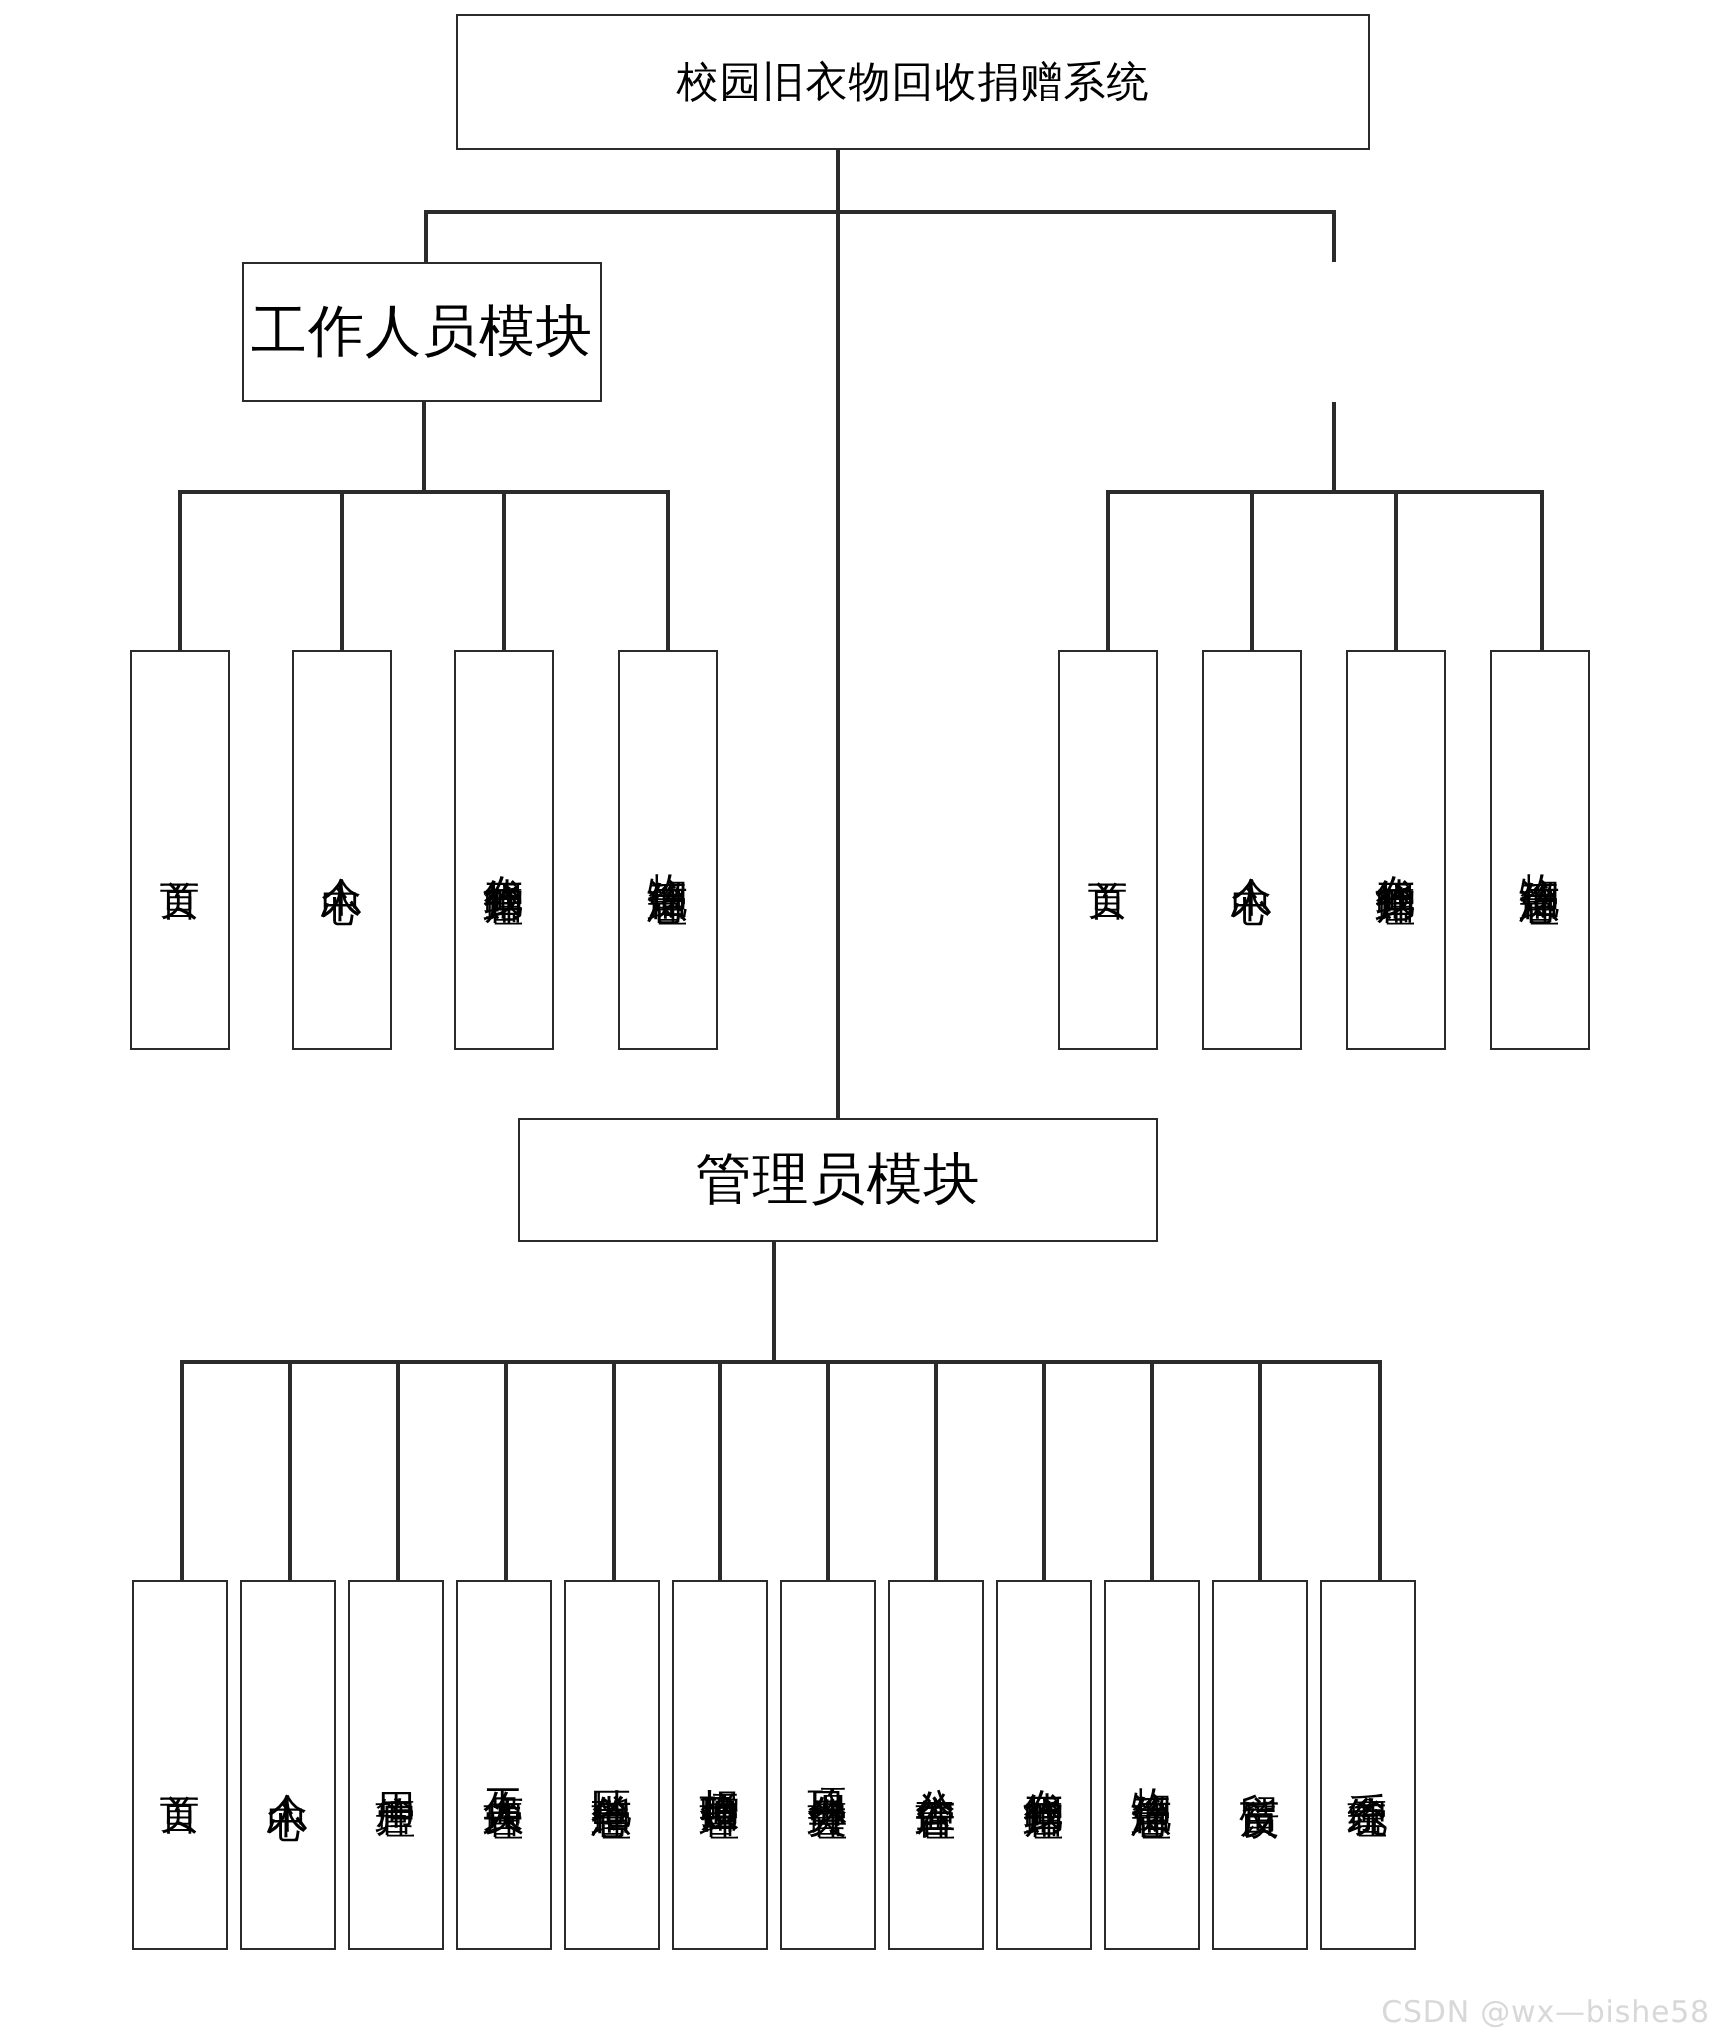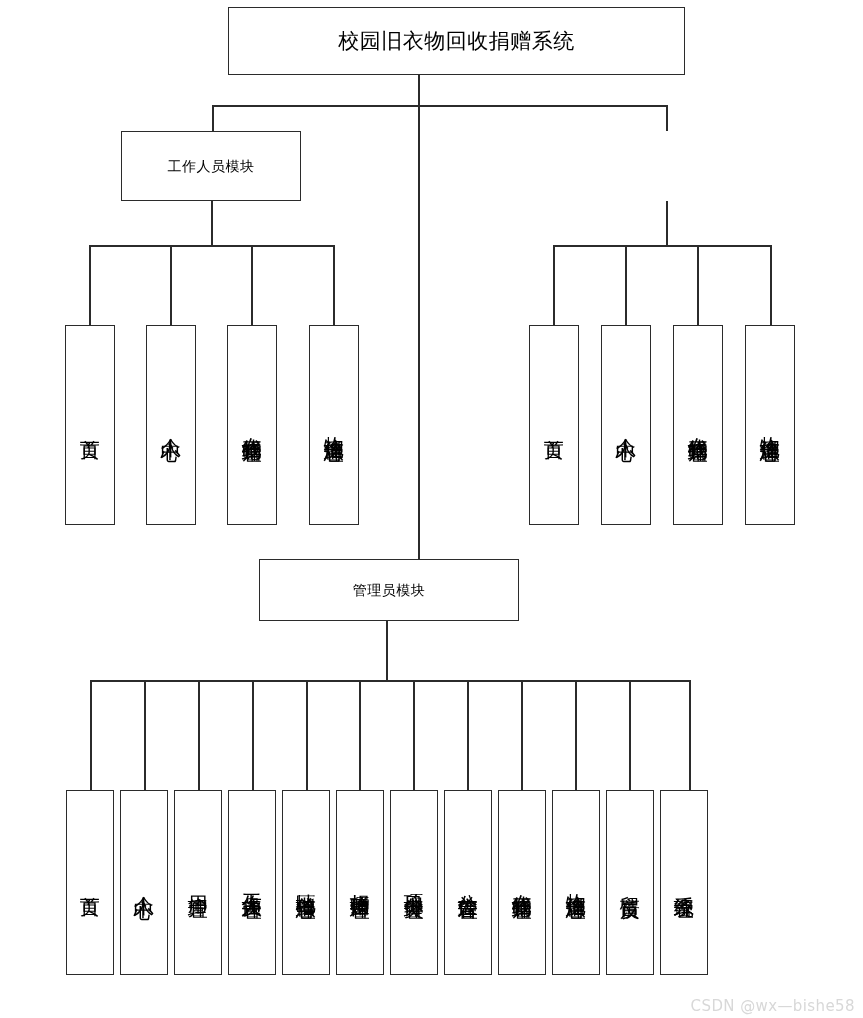--- a/index.html
+++ b/index.html
@@ -35,21 +35,21 @@
     line-height: 1.16;
     letter-spacing: 0.5px;
     color: #000000;
   }
   
   .node.horiz .label {
     writing-mode: horizontal-tb;
     font-size: 21px;
   }
   .node.root .label { font-size: 21px; }
-  .node.module .label { font-size: 14px; }
+  .node.module .label { font-size: 28px; }
   
   .node.vert {
     padding: 6px 0;
   }
   .node.vert .label {
     writing-mode: vertical-rl;
     text-orientation: upright;
     font-size: 20px;
     line-height: 1.02;
     letter-spacing: 1.5px;
@@ -129,21 +129,21 @@
   <div class="node vert" style="left:601px; top:325px; width:50px; height:200px;">
     <span class="label">个人中心</span>
   </div>
   <div class="node vert" style="left:673px; top:325px; width:50px; height:200px;">
     <span class="label">在线捐赠管理</span>
   </div>
   <div class="node vert" style="left:745px; top:325px; width:50px; height:200px;">
     <span class="label">物流信息管理</span>
   </div>
 
-  <div class="node horiz module" style="left:259px; top:559px; width:260px; height:62px;">
+  <div class="node horiz module" style="left:259px; top:559px; width:320px; height:62px;">
     <span class="label">管理员模块</span>
   </div>
   <div class="ln v" style="left:386px; top:621px; height:59px;"></div>
   <div class="ln h" style="left:90px; top:680px; width:600px;"></div>
 
   <div class="ln v" style="left:90px;  top:680px; height:110px;"></div>
   <div class="ln v" style="left:144px; top:680px; height:110px;"></div>
   <div class="ln v" style="left:198px; top:680px; height:110px;"></div>
   <div class="ln v" style="left:252px; top:680px; height:110px;"></div>
   <div class="ln v" style="left:306px; top:680px; height:110px;"></div>

